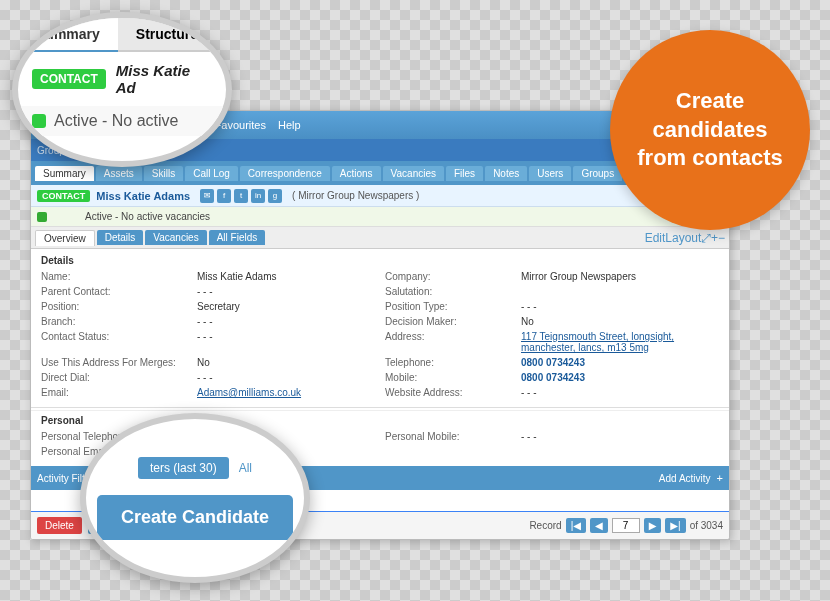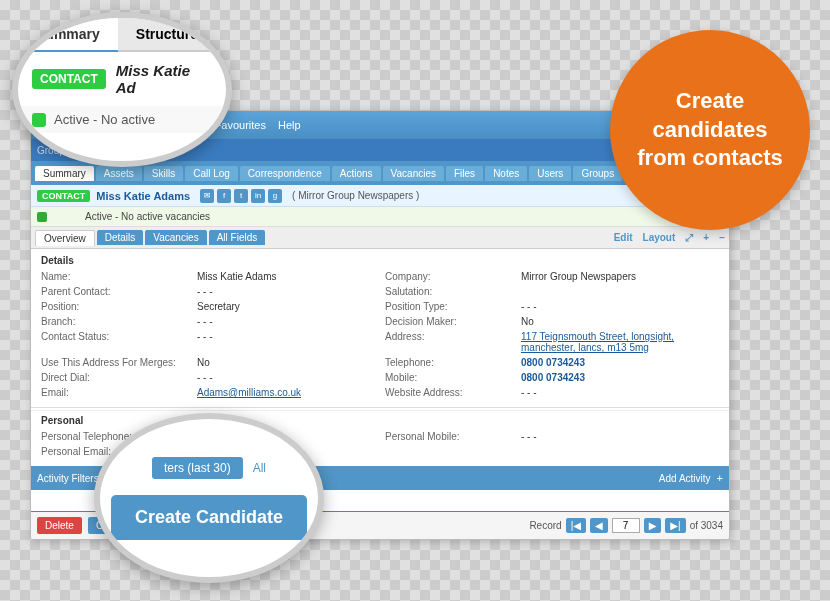--- a/index.html
+++ b/index.html
@@ -182,25 +182,24 @@
       cursor: pointer;
     }
     .ov-tab.active {
       background: #fff;
       color: #333;
       border: 1px solid #ccc;
       border-bottom: none;
     }
     .edit-layout {
       margin-left: auto;
-      font-size: 10px;
+      font-size: 12px;
       color: #5096c8;
       display: flex;
-      gap: 10px;
-      font-weight: bold;
+      gap: 0;
     }
 
     
     .details-section {
       padding: 6px 10px;
       font-size: 10px;
     }
     .details-title {
       font-weight: bold;
       color: #333;
@@ -374,29 +373,29 @@
       gap: 8px;
       background: #f8f8f8;
     }
     .mag1-active-dot {
       width: 14px;
       height: 14px;
       background: #2ecc40;
       border-radius: 3px;
     }
     .mag1-active-text {
-      font-size: 13px;
+      font-size: 16px;
       color: #555;
     }
 
     
     .magnify-2 {
       position: absolute;
       bottom: 18px;
-      left: 94px;
+      left: 80px;
       width: 230px;
       height: 170px;
       border-radius: 50%;
       background: #fff;
       border: 6px solid #ccc;
       box-shadow: 0 4px 16px rgba(0,0,0,0.3);
       overflow: hidden;
       display: flex;
       flex-direction: column;
       align-items: center;

